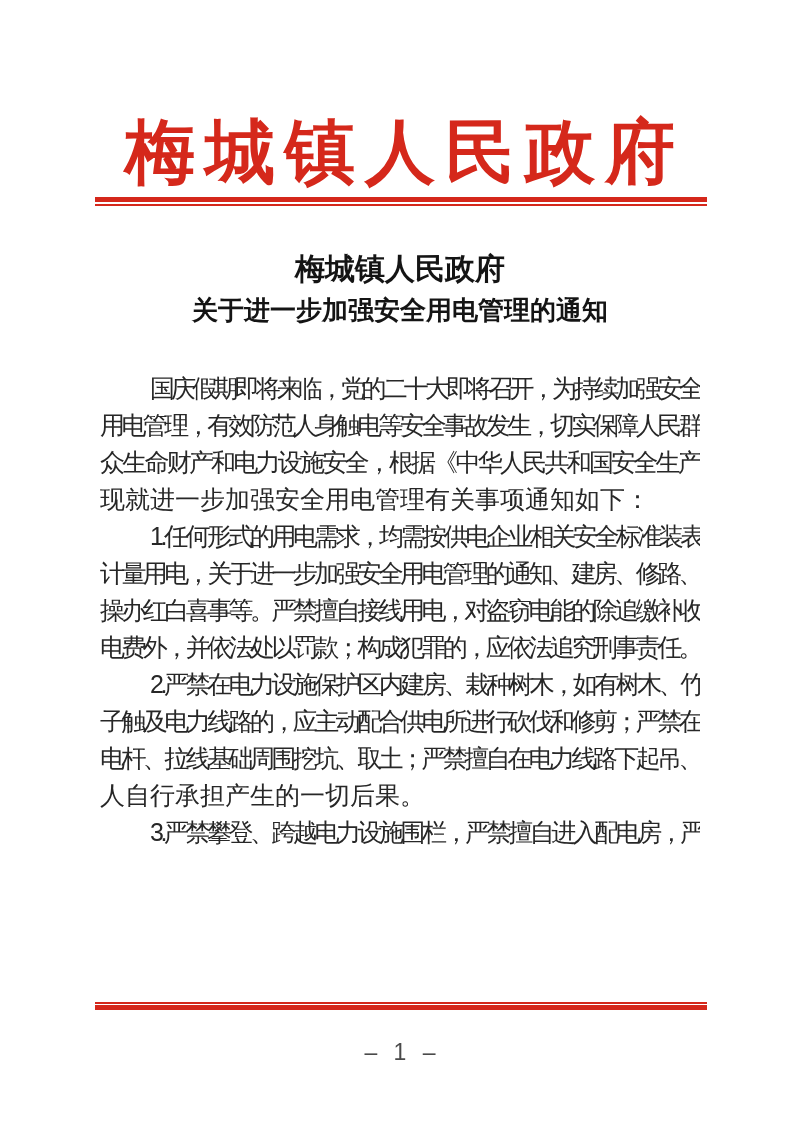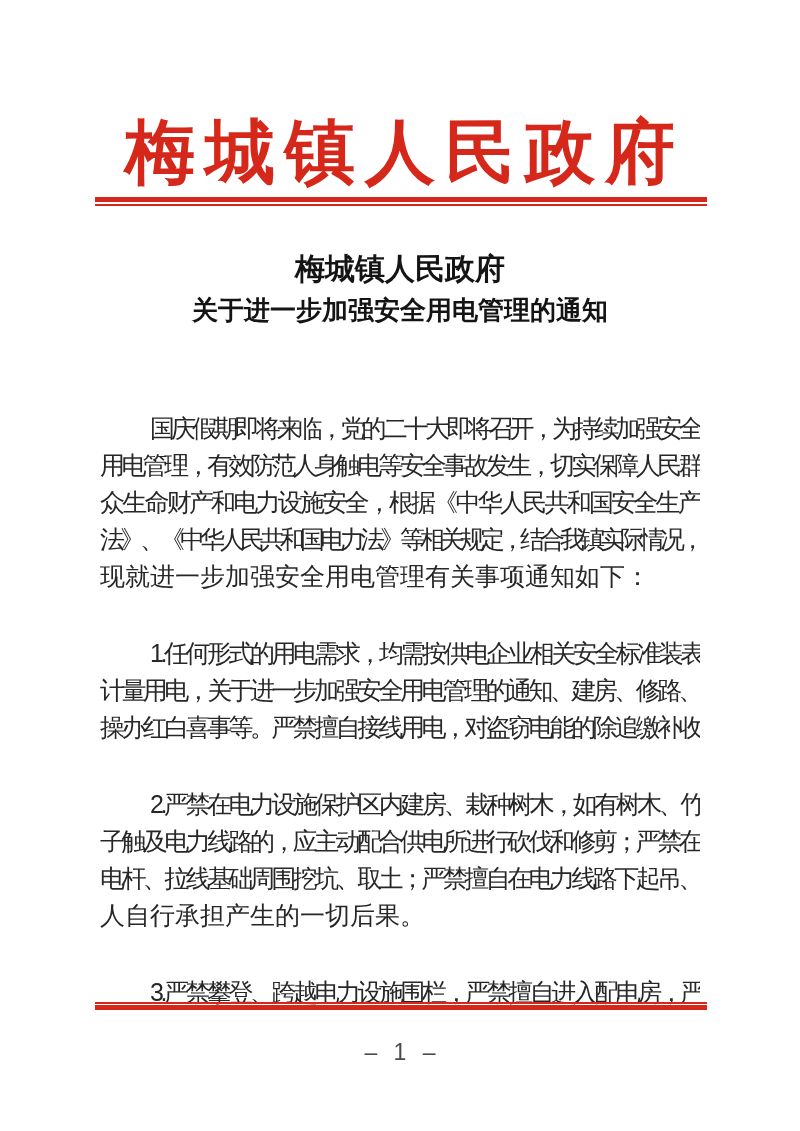--- a/index.html
+++ b/index.html
@@ -65,21 +65,21 @@
     color: var(--body-ink, #272727);
     font-size: 25px;
   }
   .line {
     height: 37px;
     line-height: 37px;
     white-space: nowrap;
     overflow: hidden;
     text-align: left;
   }
-  .line.indent { text-indent: 50px; margin-top: 40px; }
+  .line.indent { text-indent: 50px; }
 
   
   .page-number {
     position: absolute;
     top: 1038px;
     left: 0;
     width: 800px;
     text-align: center;
     font-size: 23px;
     line-height: 28px;
@@ -102,25 +102,25 @@
 
   <div class="doc-title">
     <div class="t1">梅城镇人民政府</div>
     <div class="t2">关于进一步加强安全用电管理的通知</div>
   </div>
 
   <div class="doc-body">
       <div class="line indent" style="letter-spacing: -3.84615px;">国庆假期即将来临，党的二十大即将召开，为持续加强安全</div>
       <div class="line" style="letter-spacing: -3.57143px;">用电管理，有效防范人身触电等安全事故发生，切实保障人民群</div>
       <div class="line" style="letter-spacing: -2.77778px;">众生命财产和电力设施安全，根据《中华人民共和国安全生产</div>
-      <div class="line" style="letter-spacing: -5px;">法》、《中华人民共和国电力法》等相关规定，结合我镇实际情况，</div>
       <div class="line">现就进一步加强安全用电管理有关事项通知如下：</div>
       <div class="line indent" style="letter-spacing: -3.48148px; text-align: right;">1.任何形式的用电需求，均需按供电企业相关安全标准装表</div>
       <div class="line" style="letter-spacing: -3.57143px;">计量用电，关于进一步加强安全用电管理的通知、建房、修路、</div>
       <div class="line" style="letter-spacing: -3.57143px;">操办红白喜事等。严禁擅自接线用电，对盗窃电能的除追缴补收</div>
+      <div class="line" style="letter-spacing: -3.57143px;">电费外，并依法处以罚款；构成犯罪的，应依法追究刑事责任。</div>
       <div class="line indent" style="letter-spacing: -3.48148px;">2.严禁在电力设施保护区内建房、栽种树木，如有树木、竹</div>
       <div class="line" style="letter-spacing: -3.57143px;">子触及电力线路的，应主动配合供电所进行砍伐和修剪；严禁在</div>
       <div class="line" style="letter-spacing: -3.57143px;">电杆、拉线基础周围挖坑、取土；严禁擅自在电力线路下起吊、</div>
       <div class="line">人自行承担产生的一切后果。</div>
       <div class="line indent" style="letter-spacing: -3.48148px;">3.严禁攀登、跨越电力设施围栏，严禁擅自进入配电房，严</div>
     </div>
 
   <div class="rule rule-footer">
     <div class="bar-thin"></div>
     <div class="bar-thick"></div>

